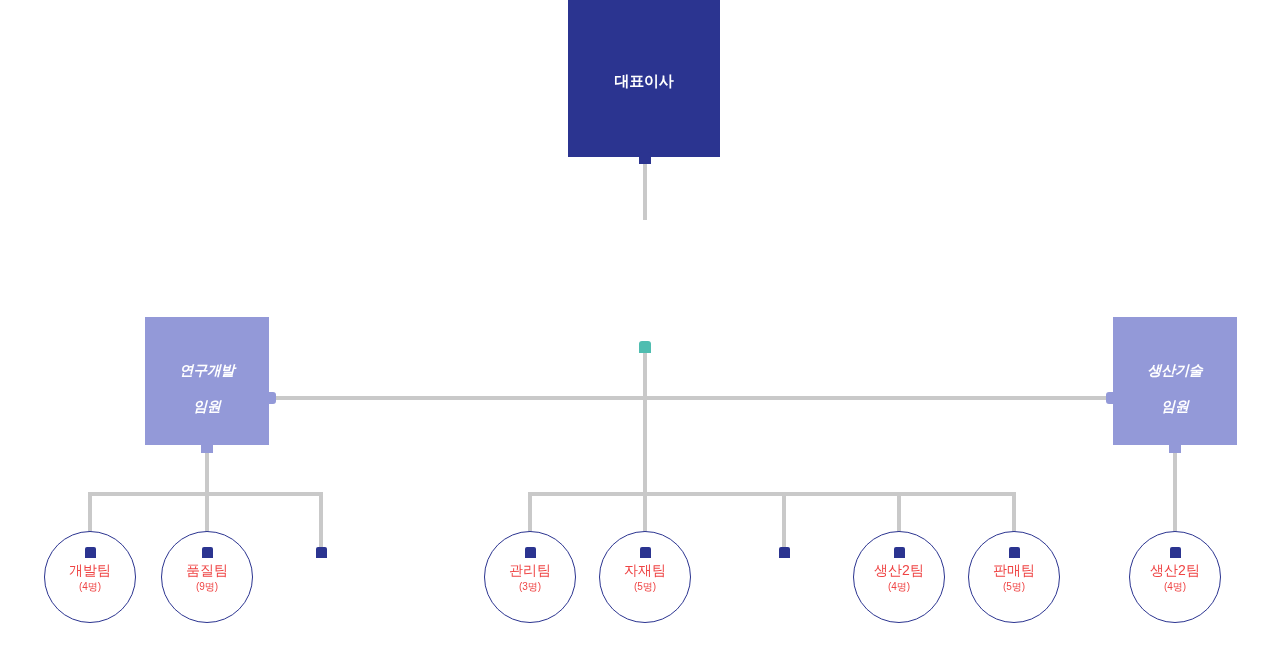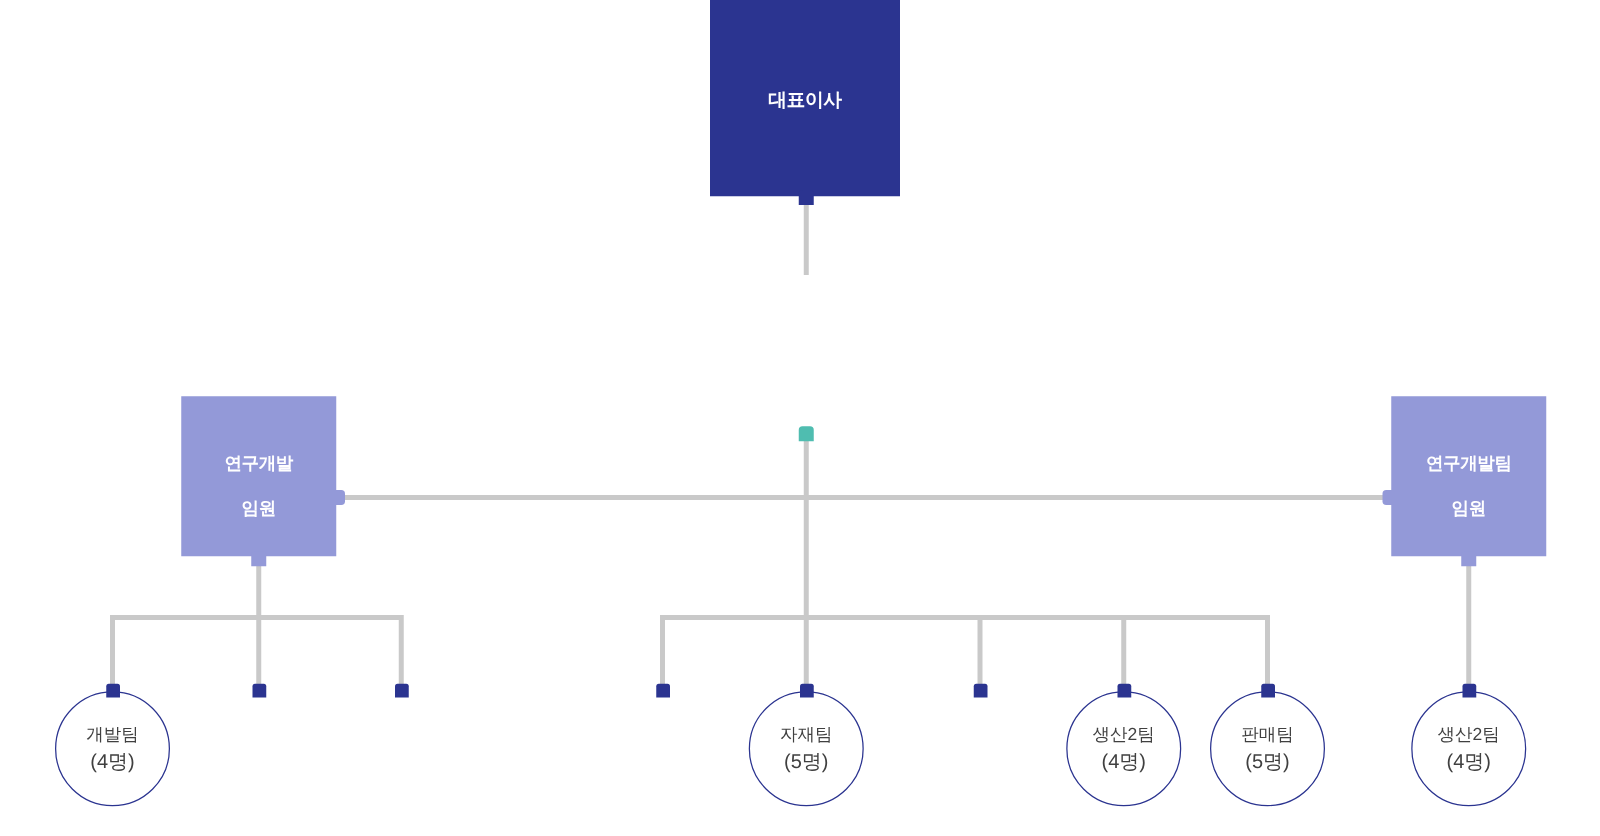--- a/index.html
+++ b/index.html
@@ -63,21 +63,21 @@
 
   #node-ceo{ left:568px; top:-22px; width:152px; height:179px; background:#2b3490; font-size:15px; }
   #node-ceo .lbl{ margin-top:26px; }
   #node-ceo .arc-bottom{ width:186px; height:186px; bottom:-62px; }
 
   #node-plant{ left:584px; top:218px; width:122px; height:127px; background:#4fbdb0; font-size:14px; }
   #node-plant .lbl{ margin-top:8px; }
   #node-plant .arc-bottom{ width:148px; height:148px; bottom:-47px; }
   #node-plant .arc-top{ width:120px; height:60px; top:-30px; }
 
-  .exec{ width:124px; height:128px; top:317px; background:#9399d8; font-size:14px; }
+  .exec{ width:124px; height:128px; top:317px; background:#9399d8; font-size:14px;font-style:italic; }
   #node-rnd{ left:145px; }
   #node-pt{ left:1113px; }
   .exec .lbl{ margin-top:-4px; }
   .exec .arc-bottom{ width:150px; height:150px; bottom:-48px; }
   .exec .arc-top{ width:120px; height:58px; top:-29px; }
 
   
   .plug{
     position:absolute;
     width:12px;height:12px;
@@ -90,26 +90,26 @@
     position:absolute;
     width:92px;height:92px;
     box-sizing:border-box;
     border:1.6px solid #2b3490;
     border-radius:50%;
     background:#ffffff;
     display:flex;
     flex-direction:column;
     align-items:center;
     justify-content:center;
-    color:#404040;
+    color:#ef4444;
     font-size:14px;
     line-height:1.45;
-    top:553px;
-  }
-  .circle .t2{ font-size:16px;text-align:center; }
+    top:531px;
+  }
+  .circle .t2{ font-size:10px;text-align:center; }
 
   
   .cap{
     position:absolute;
     width:11px;height:11px;
     background:#2b3490;
     border-radius:2px 2px 0 0;
     top:547px;
     z-index:5;
   }
@@ -161,38 +161,46 @@
       <span>임원</span>
     </span>
   </div>
   <div class="plug" style="left:264px;top:392px;background:#9399d8;border-radius:0 3px 3px 0;"></div>
   <div class="plug down" style="left:201px;top:441px;background:#9399d8;"></div>
 
   <div class="node exec" id="node-pt">
     <span class="arc-top"></span>
     <span class="arc-bottom"></span>
     <span class="lbl">
-      <span>연구개발팀</span><br>
+      <span>생산기술</span><br>
       <span>임원</span>
     </span>
   </div>
   <div class="plug" style="left:1106px;top:392px;background:#9399d8;border-radius:3px 0 0 3px;"></div>
   <div class="plug down" style="left:1169px;top:441px;background:#9399d8;"></div>
 
   <div class="cap" style="left:85px;"></div>
   <div class="circle" style="left:44px;">
     <span class="t1">개발팀</span>
     <span class="t2">(4명)</span>
   </div>
 
   <div class="cap" style="left:202px;"></div>
+  <div class="circle" style="left:161px;">
+    <span class="t1">품질팀</span>
+    <span class="t2">(9명)</span>
+  </div>
 
   <div class="cap" style="left:316px;"></div>
 
   <div class="cap" style="left:525px;"></div>
+  <div class="circle" style="left:484px;">
+    <span class="t1">관리팀</span>
+    <span class="t2">(3명)</span>
+  </div>
 
   <div class="cap" style="left:640px;"></div>
   <div class="circle" style="left:599px;">
     <span class="t1">자재팀</span>
     <span class="t2">(5명)</span>
   </div>
 
   <div class="cap" style="left:779px;"></div>
 
   <div class="cap" style="left:894px;"></div>

